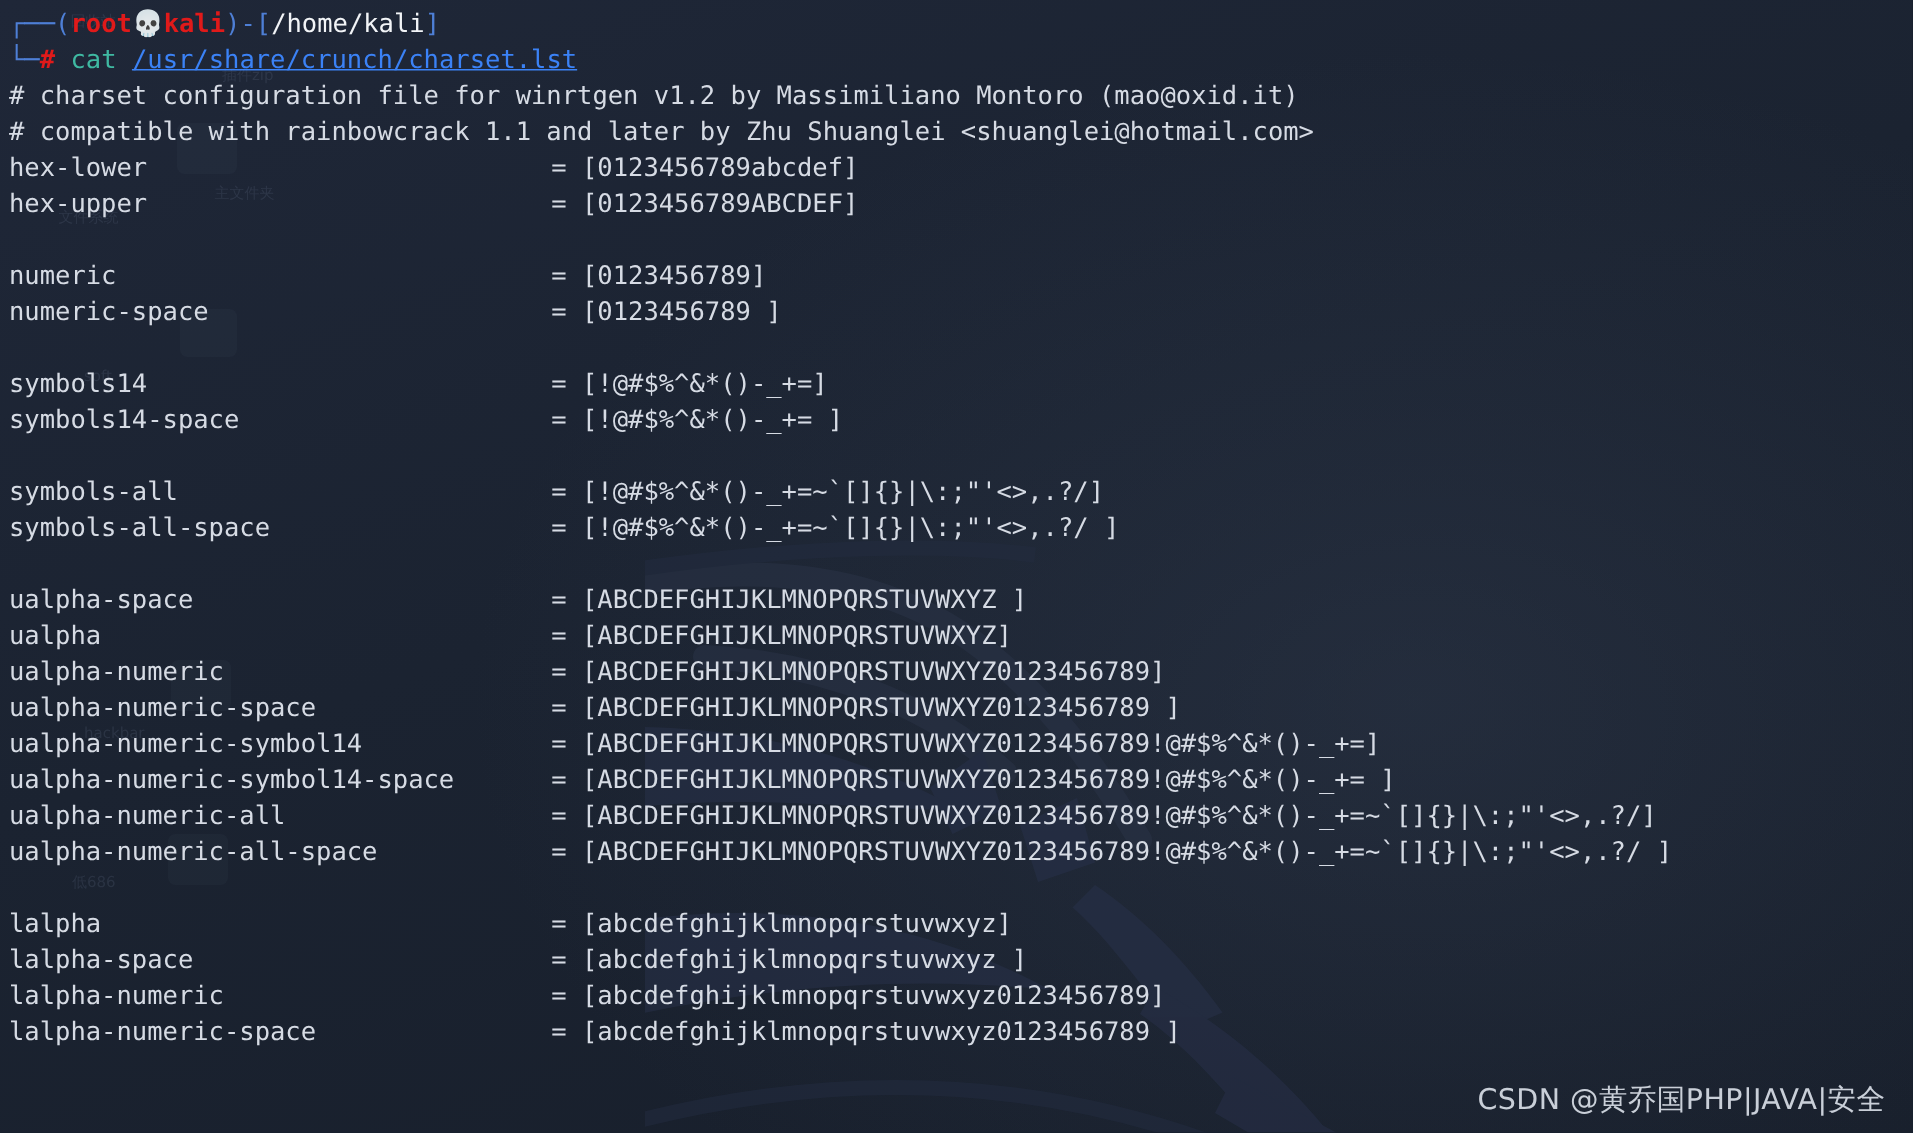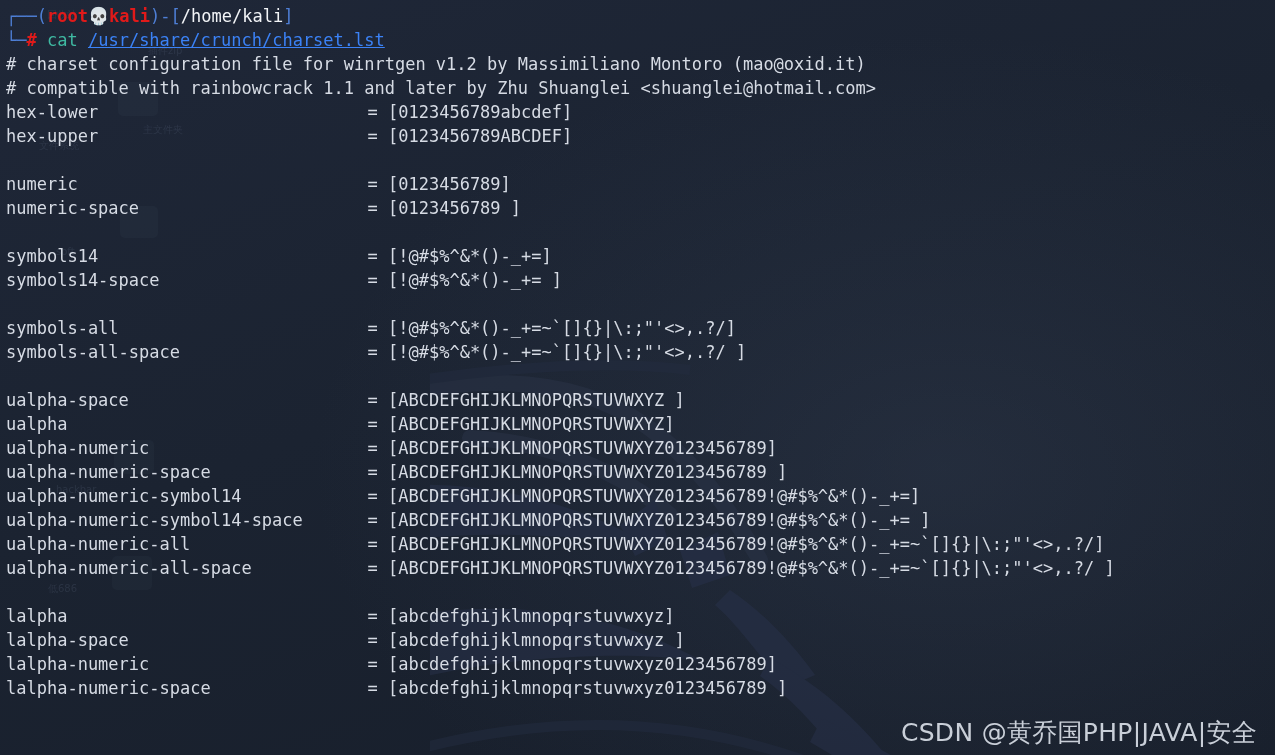--- a/index.html
+++ b/index.html
@@ -80,21 +80,21 @@
 
   
   .row .key { width: 361.5px; display: inline-block; }
 
   
   .watermark {
     position: absolute;
     right: 18px;
     bottom: 10px;
     font-family: "DejaVu Sans", "Liberation Sans", sans-serif;
-    font-size: 25px;
+    font-size: 19px;
     color: #c9cfd8;
     letter-spacing: 0.3px;
     white-space: nowrap;
     pointer-events: none;
   }
 </style>
 </head>
 <body>
 
 <div id="terminal">

